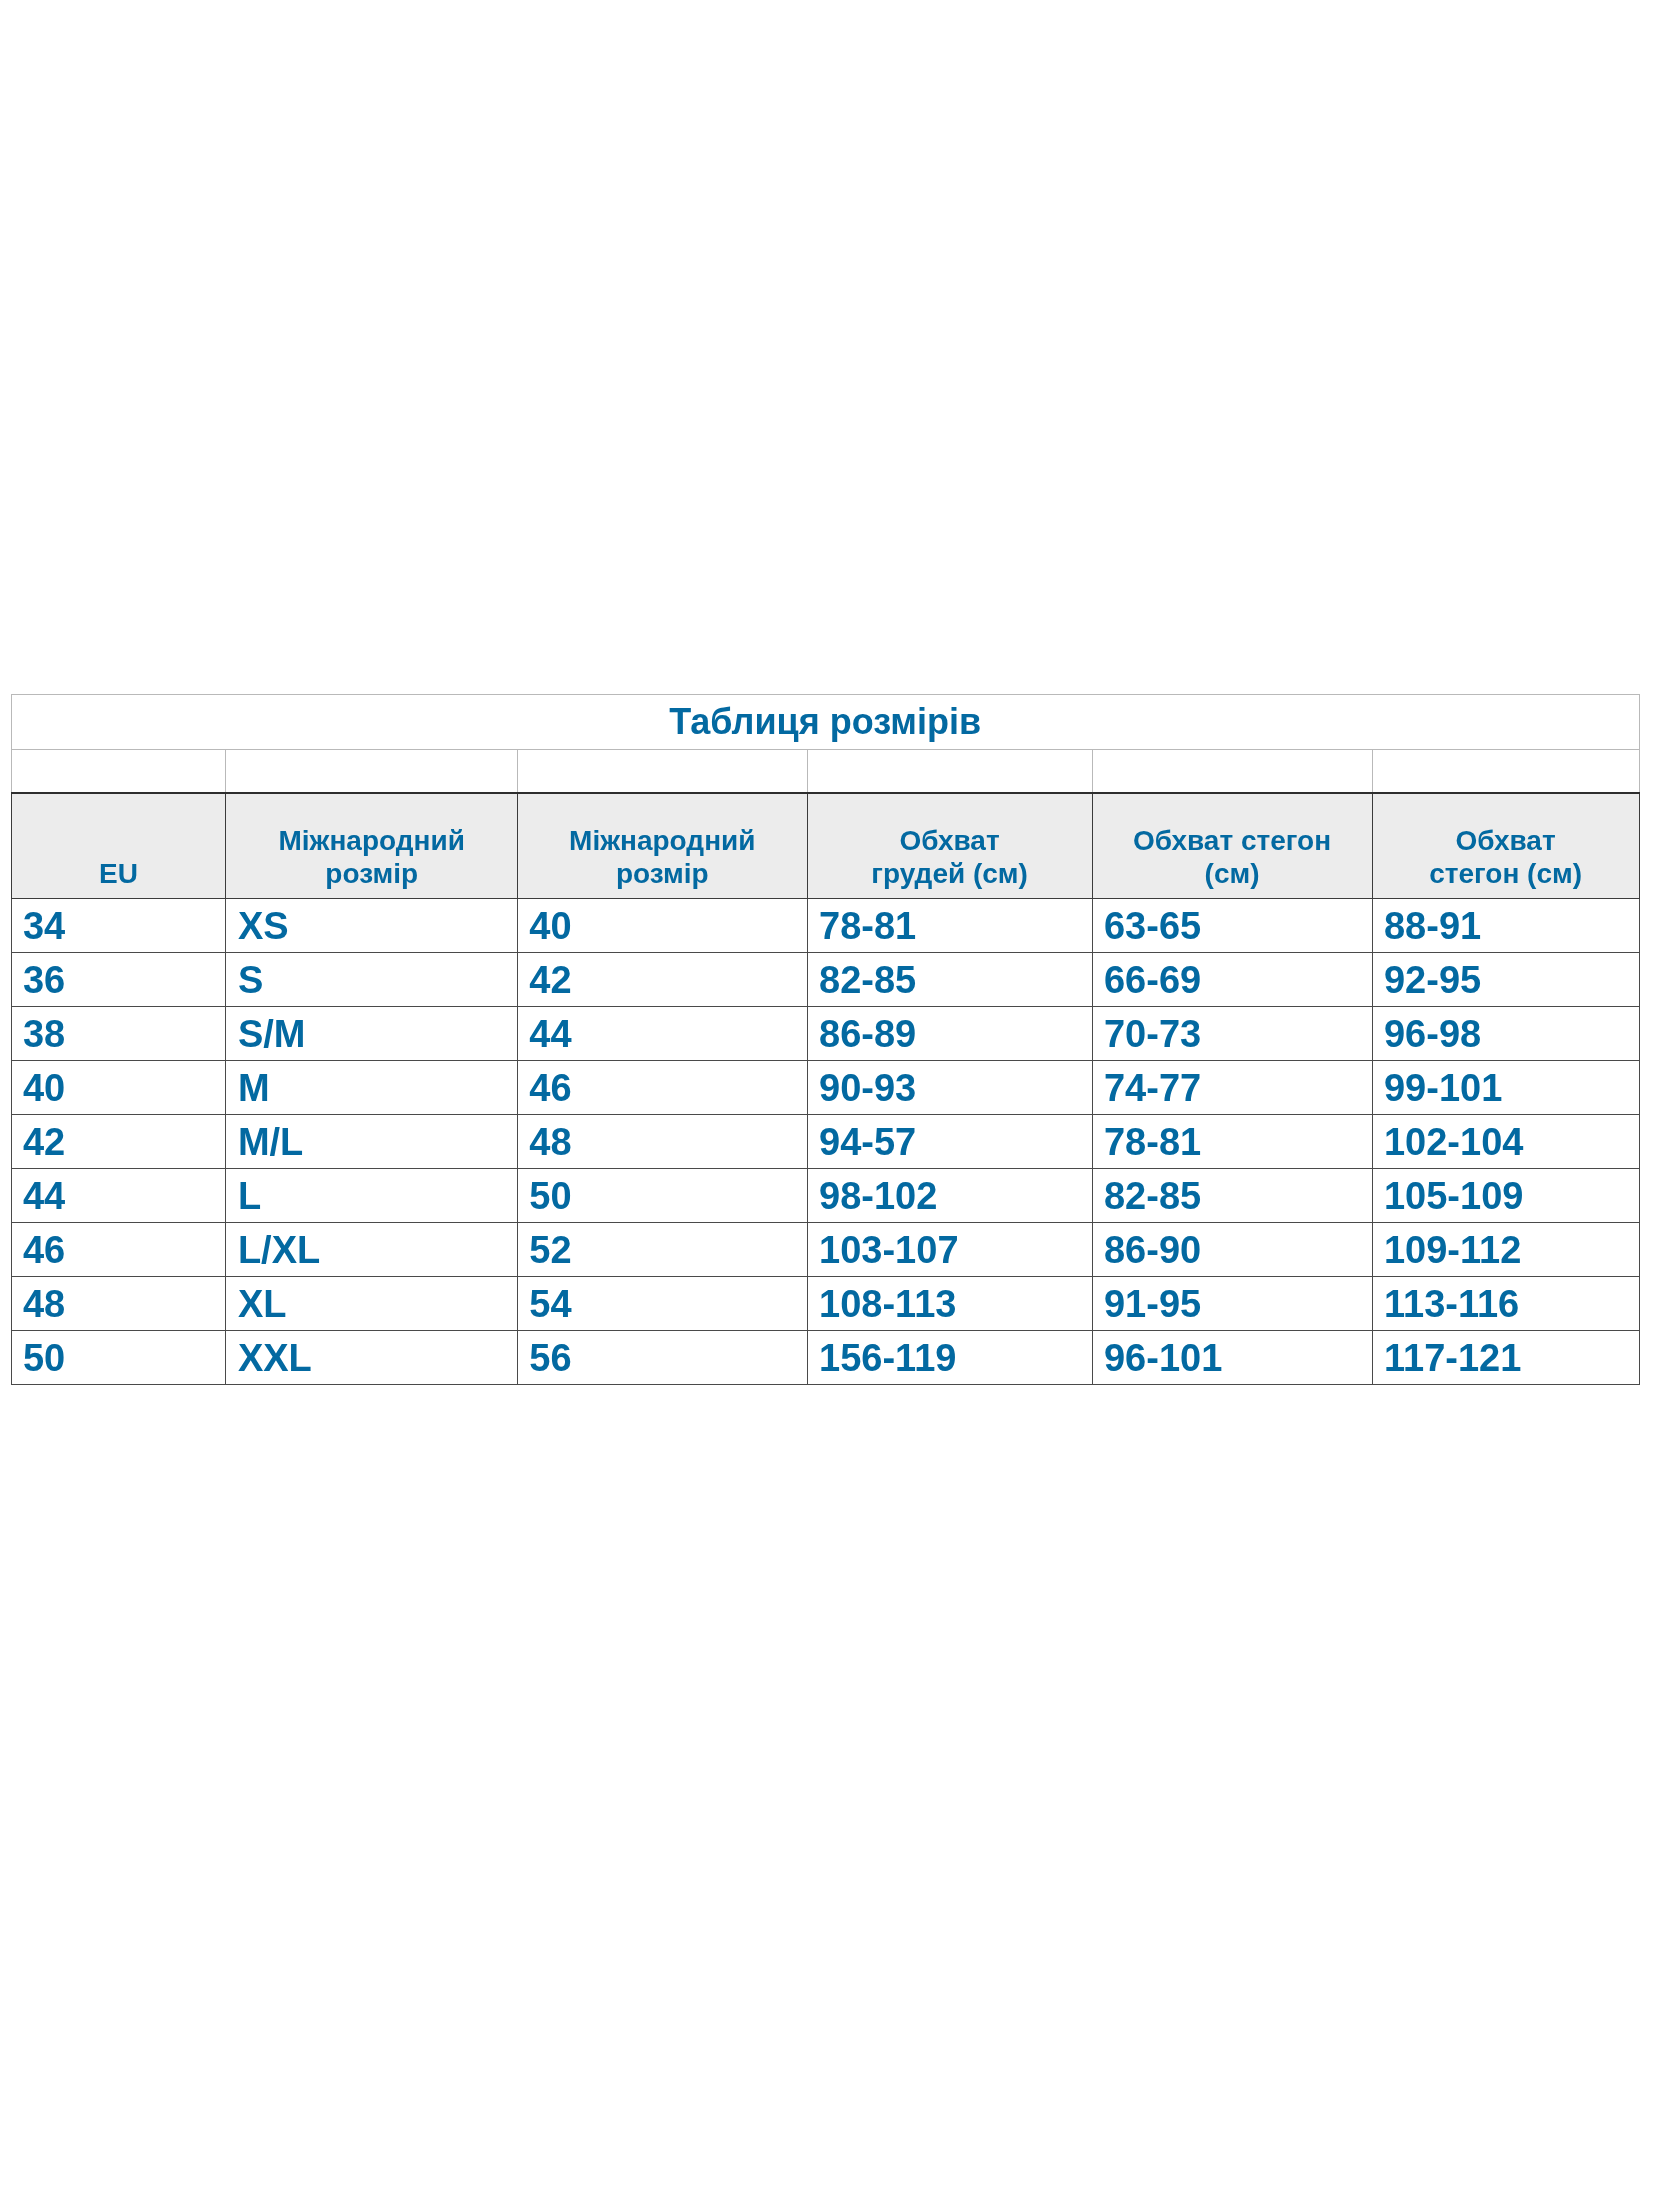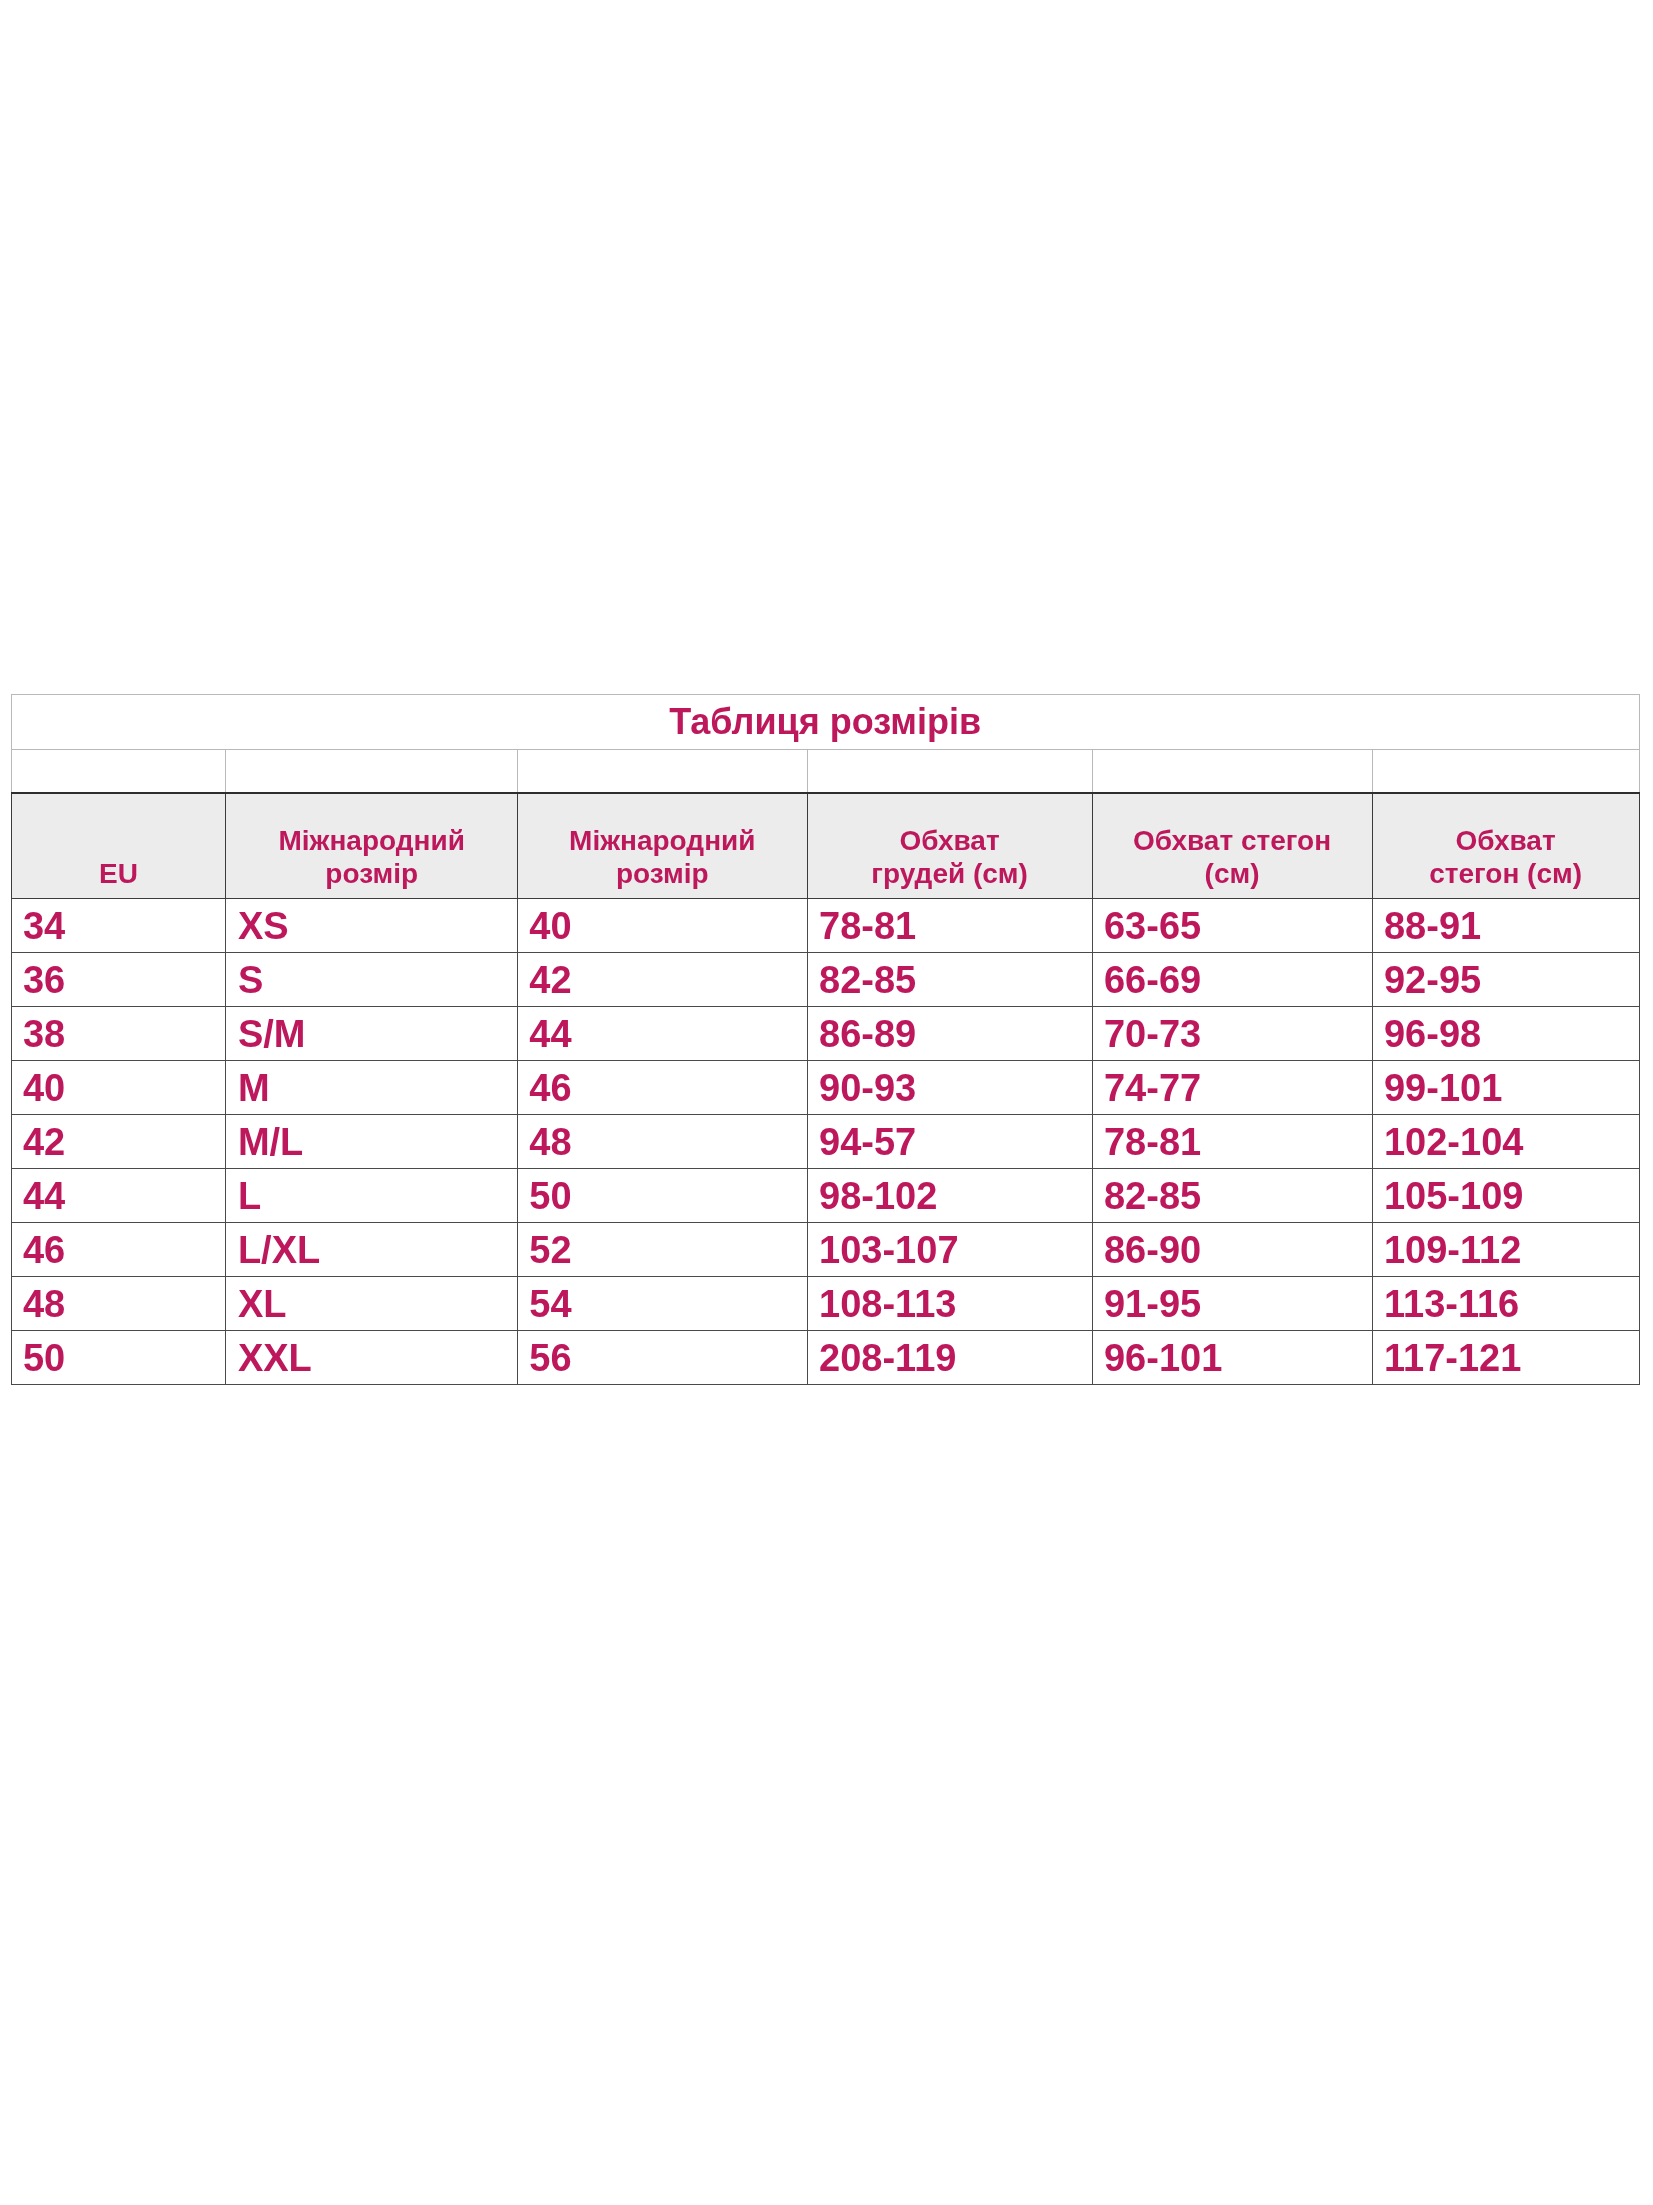--- a/index.html
+++ b/index.html
@@ -6,21 +6,21 @@
     margin: 0;
     padding: 0;
     background: #ffffff;
   }
   .page {
     position: relative;
     width: 1654px;
     height: 2205px;
     background: #ffffff;
     font-family: "Liberation Sans", sans-serif;
-    color: #be185d;
+    color: #0369a1;
     overflow: hidden;
   }
   table.size-table {
     position: absolute;
     left: 10.6px;
     top: 694px;
     width: 1629px;
     border-collapse: collapse;
     table-layout: fixed;
   }
@@ -170,20 +170,20 @@
           <td>XL</td>
           <td>54</td>
           <td>108-113</td>
           <td>91-95</td>
           <td>113-116</td>
         </tr>
         <tr>
           <td>50</td>
           <td>XXL</td>
           <td>56</td>
-          <td>208-119</td>
+          <td>156-119</td>
           <td>96-101</td>
           <td>117-121</td>
         </tr>
       </tbody>
   </table>
 </div>
 
 
 </body></html>

